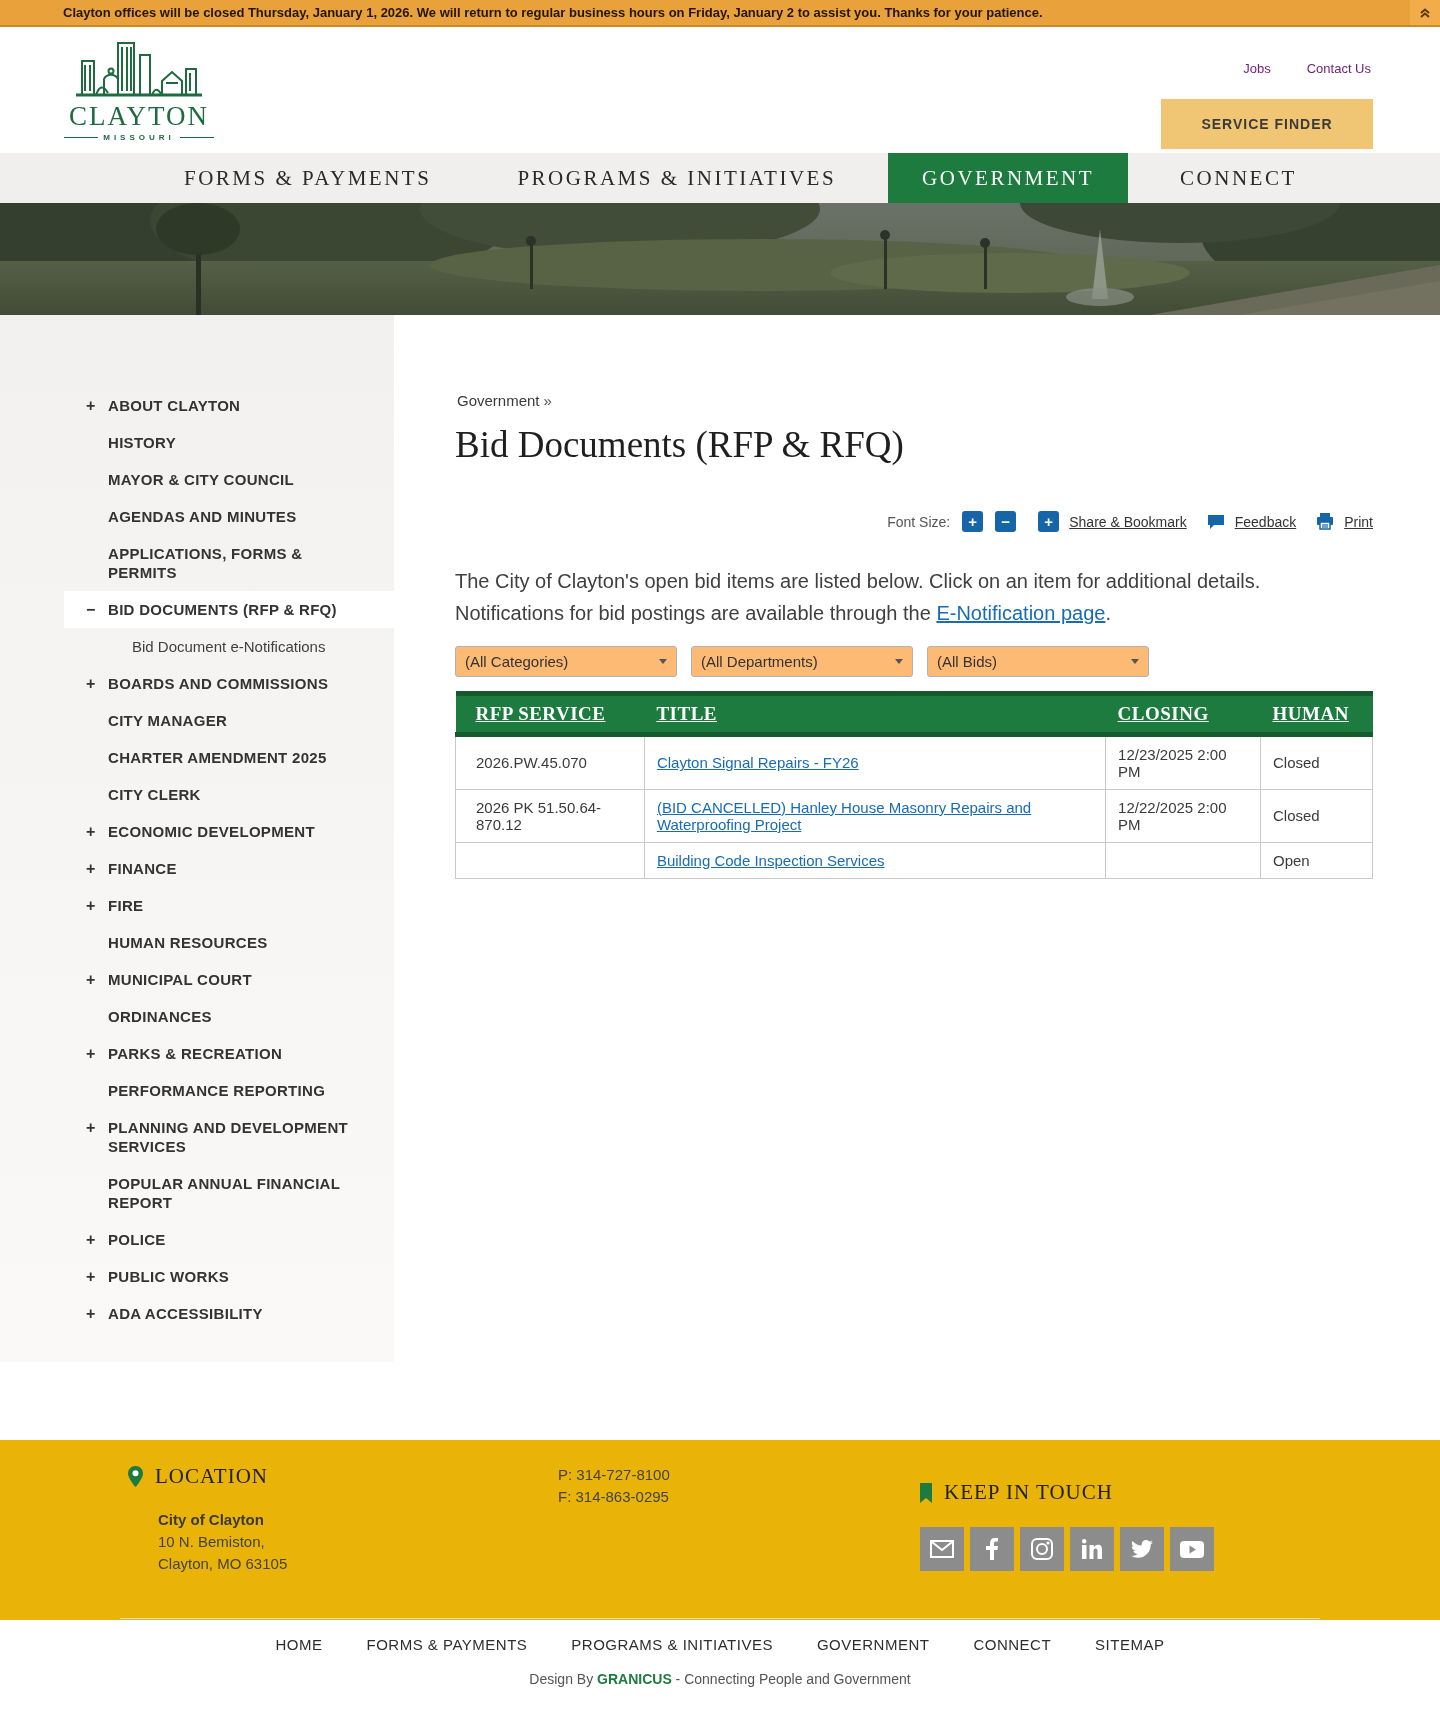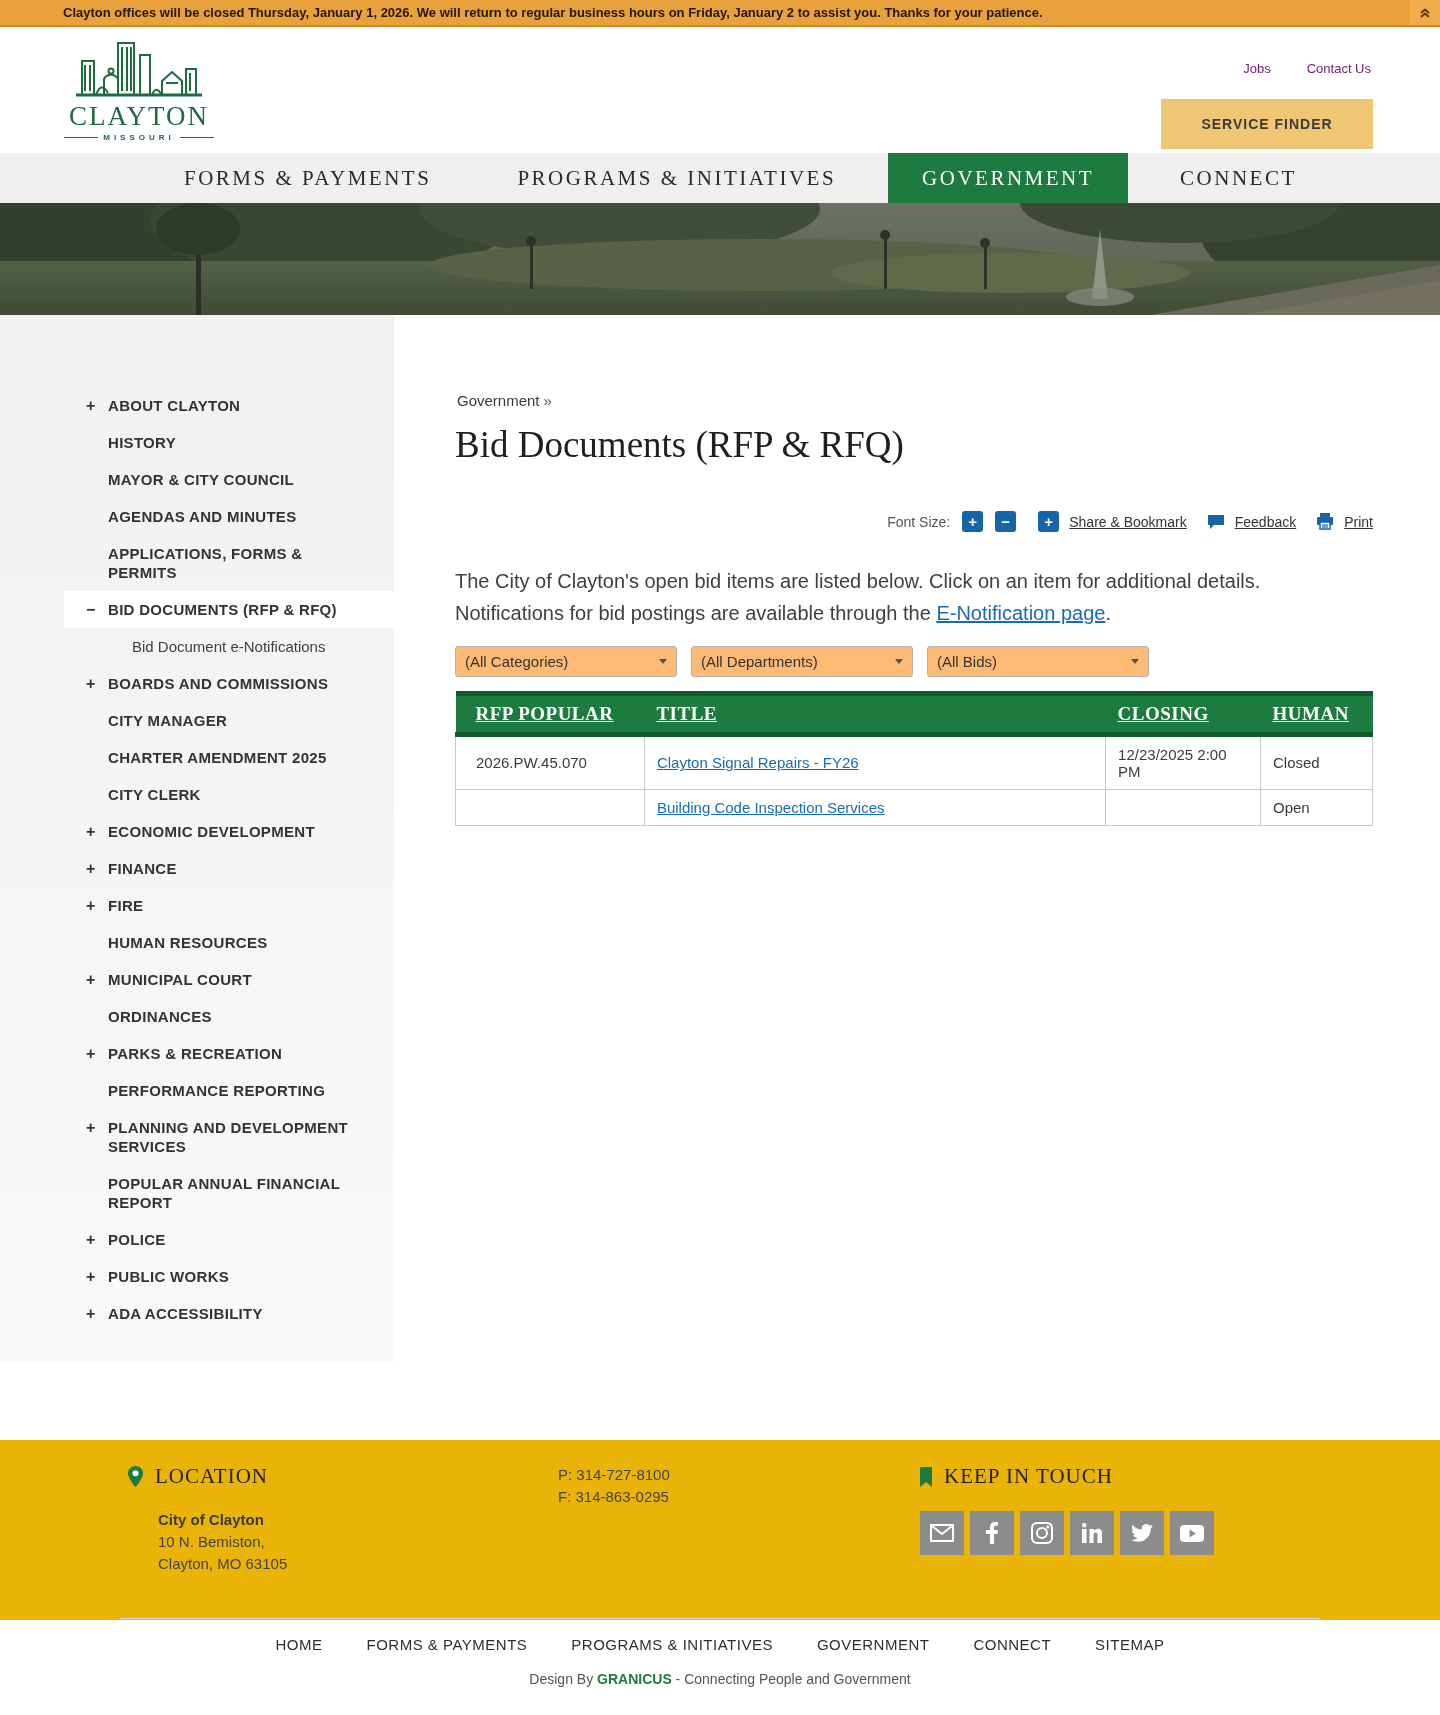--- a/index.html
+++ b/index.html
@@ -132,21 +132,21 @@
   
   .footer-main { position:absolute; top:1440px; left:0; width:1440px; height:180px; background:#eab308; }
   .f-heading {
     font-family:"Liberation Serif", serif; font-size:21px; color:#222; letter-spacing:1px;
     display:flex; align-items:center; gap:12px; font-weight:normal;
   }
   .loc-block { position:absolute; left:128px; top:24px; }
   .address { margin:20px 0 0 30px; font-size:15px; color:#444; line-height:1.45; }
   .address .org { font-weight:bold; color:#3a3a3a; }
   .phone-block { position:absolute; left:558px; top:24px; font-size:15px; color:#444; line-height:1.45; }
-  .kit-block { position:absolute; left:920px; top:24px; }
+  .kit-block { position:absolute; left:920px; top:40px; }
   .social-row { display:flex; gap:6px; margin:22px 0 0 0; }
   .social-btn {
     width:44px; height:44px; background:#8C8C8C; display:flex; align-items:center; justify-content:center;
     cursor:pointer;
   }
   .footer-divider { position:absolute; top:1618px; left:120px; width:1200px; height:1px; background:#ddd; }
   .footer-bottom { position:absolute; top:1636px; left:0; width:1440px; }
   .footer-nav { display:flex; justify-content:center; gap:44px; }
   .footer-nav a { font-size:15px; color:#2e2e2e; letter-spacing:.5px; cursor:pointer; }
   .credit { margin-top:18px; text-align:center; font-size:14px; color:#555; }
@@ -421,35 +421,41 @@
         <select>
           <option>(All Bids)</option>
         </select>
         <span class="select-caret"></span>
       </span>
     </div>
 
     <table class="bid-table">
       <thead>
         <tr>
-          <th class="col-rfp"><span>RFP POPULAR</span></th>
+          <th class="col-rfp"><span>RFP SERVICE</span></th>
           <th class="col-title"><span>TITLE</span></th>
           <th class="col-closing"><span>CLOSING</span></th>
           <th class="col-status"><span>HUMAN</span></th>
         </tr>
       </thead>
       <tbody>
 
           <tr>
             <td class="col-rfp">2026.PW.45.070</td>
             <td class="col-title"><a class="tbl-link">Clayton Signal Repairs - FY26</a></td>
             <td class="col-closing">12/23/2025 2:00 PM</td>
             <td class="col-status">Closed</td>
           </tr>
 
+          <tr>
+            <td class="col-rfp">2026 PK 51.50.64-870.12</td>
+            <td class="col-title"><a class="tbl-link">(BID CANCELLED) Hanley House Masonry Repairs and Waterproofing Project</a></td>
+            <td class="col-closing">12/22/2025 2:00 PM</td>
+            <td class="col-status">Closed</td>
+          </tr>
 
           <tr>
             <td class="col-rfp"></td>
             <td class="col-title"><a class="tbl-link">Building Code Inspection Services</a></td>
             <td class="col-closing"></td>
             <td class="col-status">Open</td>
           </tr>
         </tbody>
     </table>
   </div>

